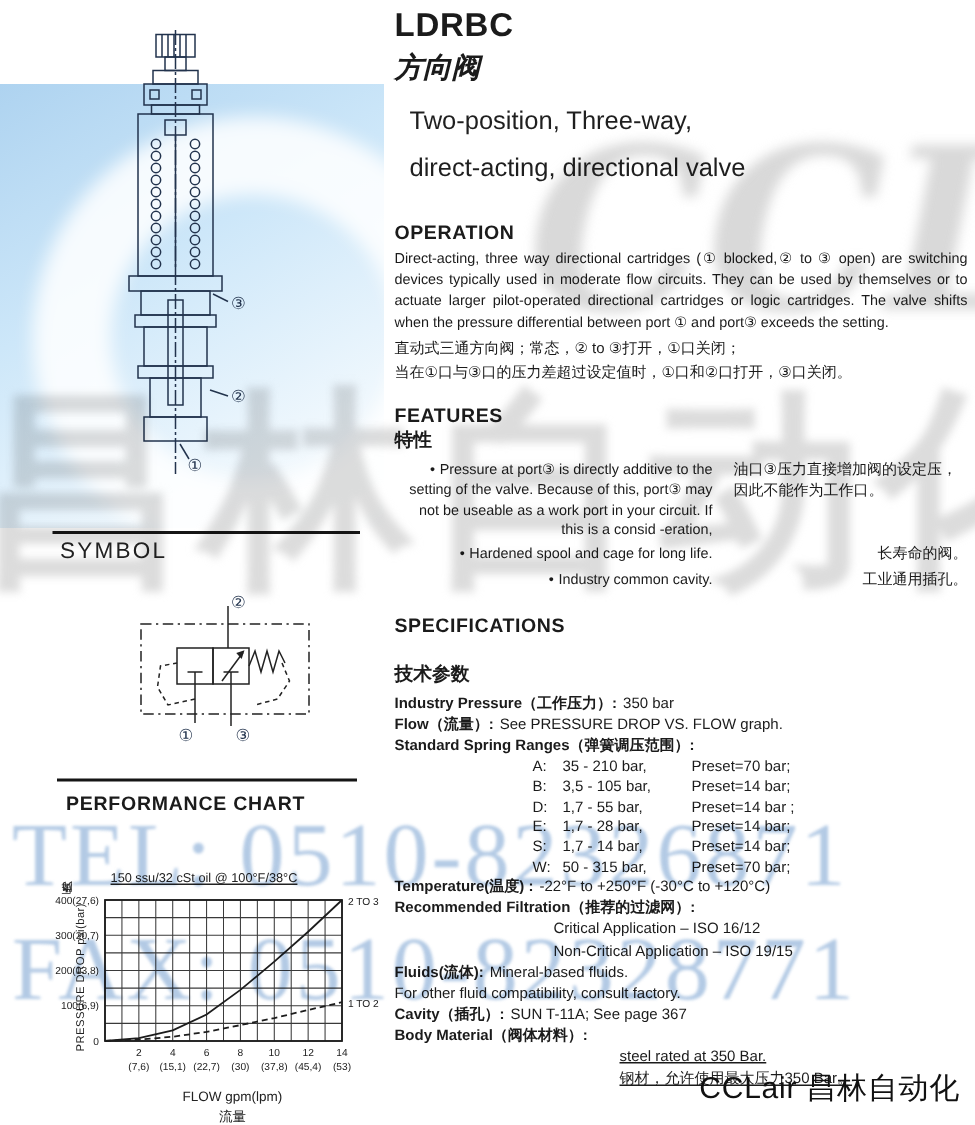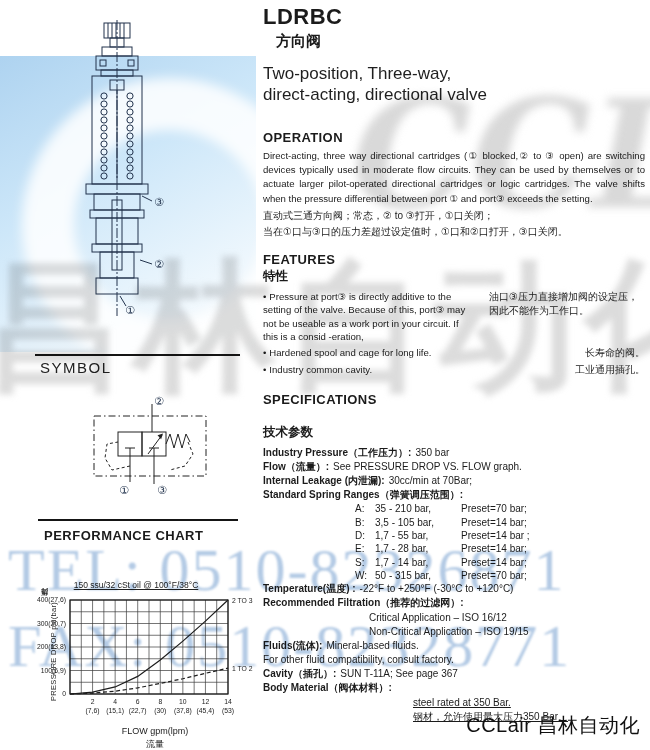--- a/index.html
+++ b/index.html
@@ -40,30 +40,30 @@
   .plotframe{fill:none;stroke:#1d1d1d;stroke-width:1.2;}
   .curve{fill:none;stroke:#1d1d1d;stroke-width:1.2;}
   .curve.dashed{stroke-dasharray:4 2.6;}
   .tick{font-size:6.8px;fill:#222;font-family:"Liberation Sans",sans-serif;}
   .ty{text-anchor:end;}
   .tx{text-anchor:middle;}
   .curvelab{font-size:6.8px;fill:#222;}
   
   .right-col{position:absolute;left:263px;top:4px;width:382px;z-index:1;}
   .model{font-size:22px;font-weight:bold;letter-spacing:.5px;margin:0;}
-  .model-cn{font-size:15px;font-weight:bold;margin:2px 0 12px 13px;}
-  .subtitle{font-size:17px;line-height:1.25;margin:0;color:#1f1f1f;}
+  .model-cn{font-size:19px;font-weight:bold;margin:2px 0 12px 0;font-style:italic;}
+  .subtitle{font-size:17px;line-height:1.25;margin:10px;color:#1f1f1f;}
   .sec-heading{font-size:13px;font-weight:bold;letter-spacing:.4px;margin:0 0 4px 0;}
   .sec-heading-cn{font-size:12.5px;font-weight:bold;margin:0 0 5px 0;}
   .op-sec{margin-top:24px;}
   .op-body{font-size:9.6px;line-height:1.5;text-align:justify;margin:4px 0 2px 0;}
   .op-cn{font-size:10px;line-height:1.55;margin:0;}
   .feat-sec{margin-top:13px;}
   .feat-row{display:flex;font-size:9.6px;line-height:1.38;margin-bottom:3px;}
-  .feat-en{width:212px;}
+  .feat-en{width:212px;text-align:right;}
   .feat-cn{flex:1;padding-left:14px;font-size:10px;}
   .feat-row.align-r .feat-cn{text-align:right;padding-left:0;}
   .bullet{margin-right:3px;}
   .spec-sec{margin-top:15px;}
   .spec-line{font-size:10px;line-height:1.42;}
   .spec-label{font-weight:bold;}
   .spec-val{margin-left:4px;}
   .spring-row{display:flex;font-size:10px;line-height:1.33;margin-left:92px;}
   .sp-code{width:20px;}
   .sp-range{width:86px;}
@@ -260,21 +260,20 @@
         <div class="feat-cn">工业通用插孔。</div>
       </div>
     </div>
 
     <div class="spec-sec">
       <h3 class="sec-heading" style="margin-bottom:17px">SPECIFICATIONS</h3>
       <div class="sec-heading-cn">技术参数</div>
 
       <div class="spec-line"><span class="spec-label">Industry Pressure（工作压力）:</span><span class="spec-val">350 bar</span></div>
       <div class="spec-line"><span class="spec-label">Flow（流量）:</span><span class="spec-val">See PRESSURE DROP VS. FLOW graph.</span></div>
-      <div class="spec-line"><span class="spec-label">Internal Leakage (内泄漏):</span><span class="spec-val">30cc/min at 70Bar;</span></div>
       <div class="spec-line"><span class="spec-label">Standard Spring Ranges（弹簧调压范围）:</span></div>
 
       <div class="spring-row">
           <span class="sp-code">A:</span>
           <span class="sp-range">35 - 210 bar,</span>
           <span class="sp-preset">Preset=70 bar;</span>
         </div>
       <div class="spring-row">
           <span class="sp-code">B:</span>
           <span class="sp-range">3,5 - 105 bar,</span>

